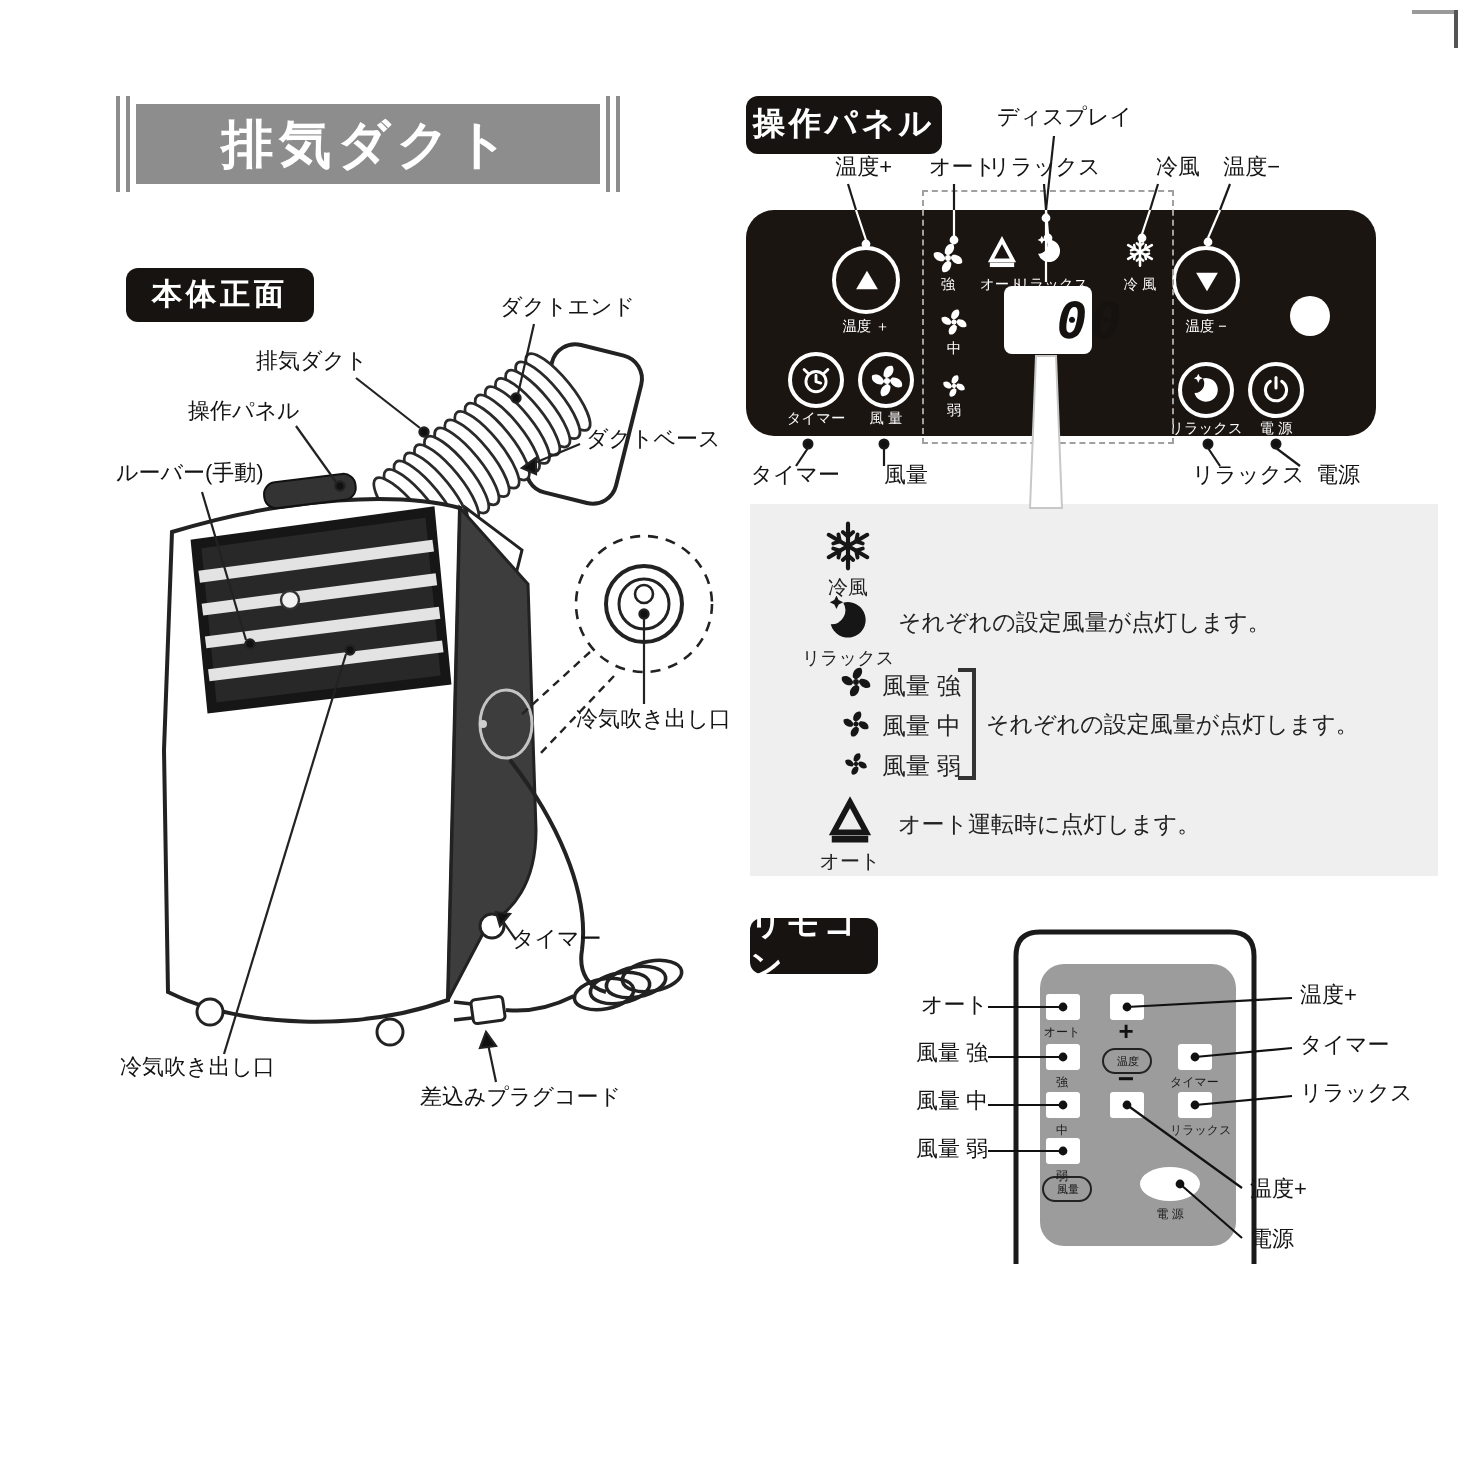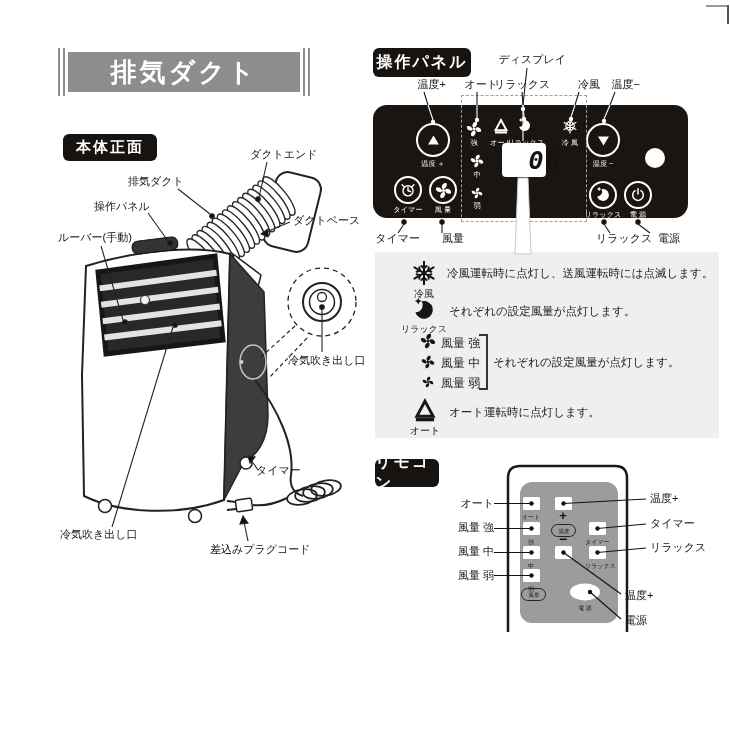--- a/index.html
+++ b/index.html
@@ -377,21 +377,20 @@
   <div class="lbl c z" style="left:596px;top:232px;width:52px">リラックス</div>
   <div class="lbl c z" style="left:640px;top:232px;width:40px">電源</div>
 
   <div id="legend">
     <span class="ic" style="left:36px;top:8px">
         <svg width="26" height="26" viewBox="-10 -10 20 20">
           <use href="#icon-snow"></use>
         </svg>
       </span>
     <div class="lcap" style="left:29px;top:35px;width:40px">冷風</div>
-    <div class="ltext" style="left:72px;top:14px">冷風運転時に点灯し、送風運転時には点滅します。</div>
 
     <span class="ic" style="left:37px;top:46px">
         <svg width="24" height="24" viewBox="-10 -10 20 20">
           <use href="#icon-moon"></use>
         </svg>
       </span>
     <div class="lcap" style="left:22px;top:71px;width:54px;font-size:9px">リラックス</div>
     <div class="ltext" style="left:74px;top:52px">それぞれの設定風量が点灯します。</div>
 
     <span class="ic" style="left:45px;top:81px">

